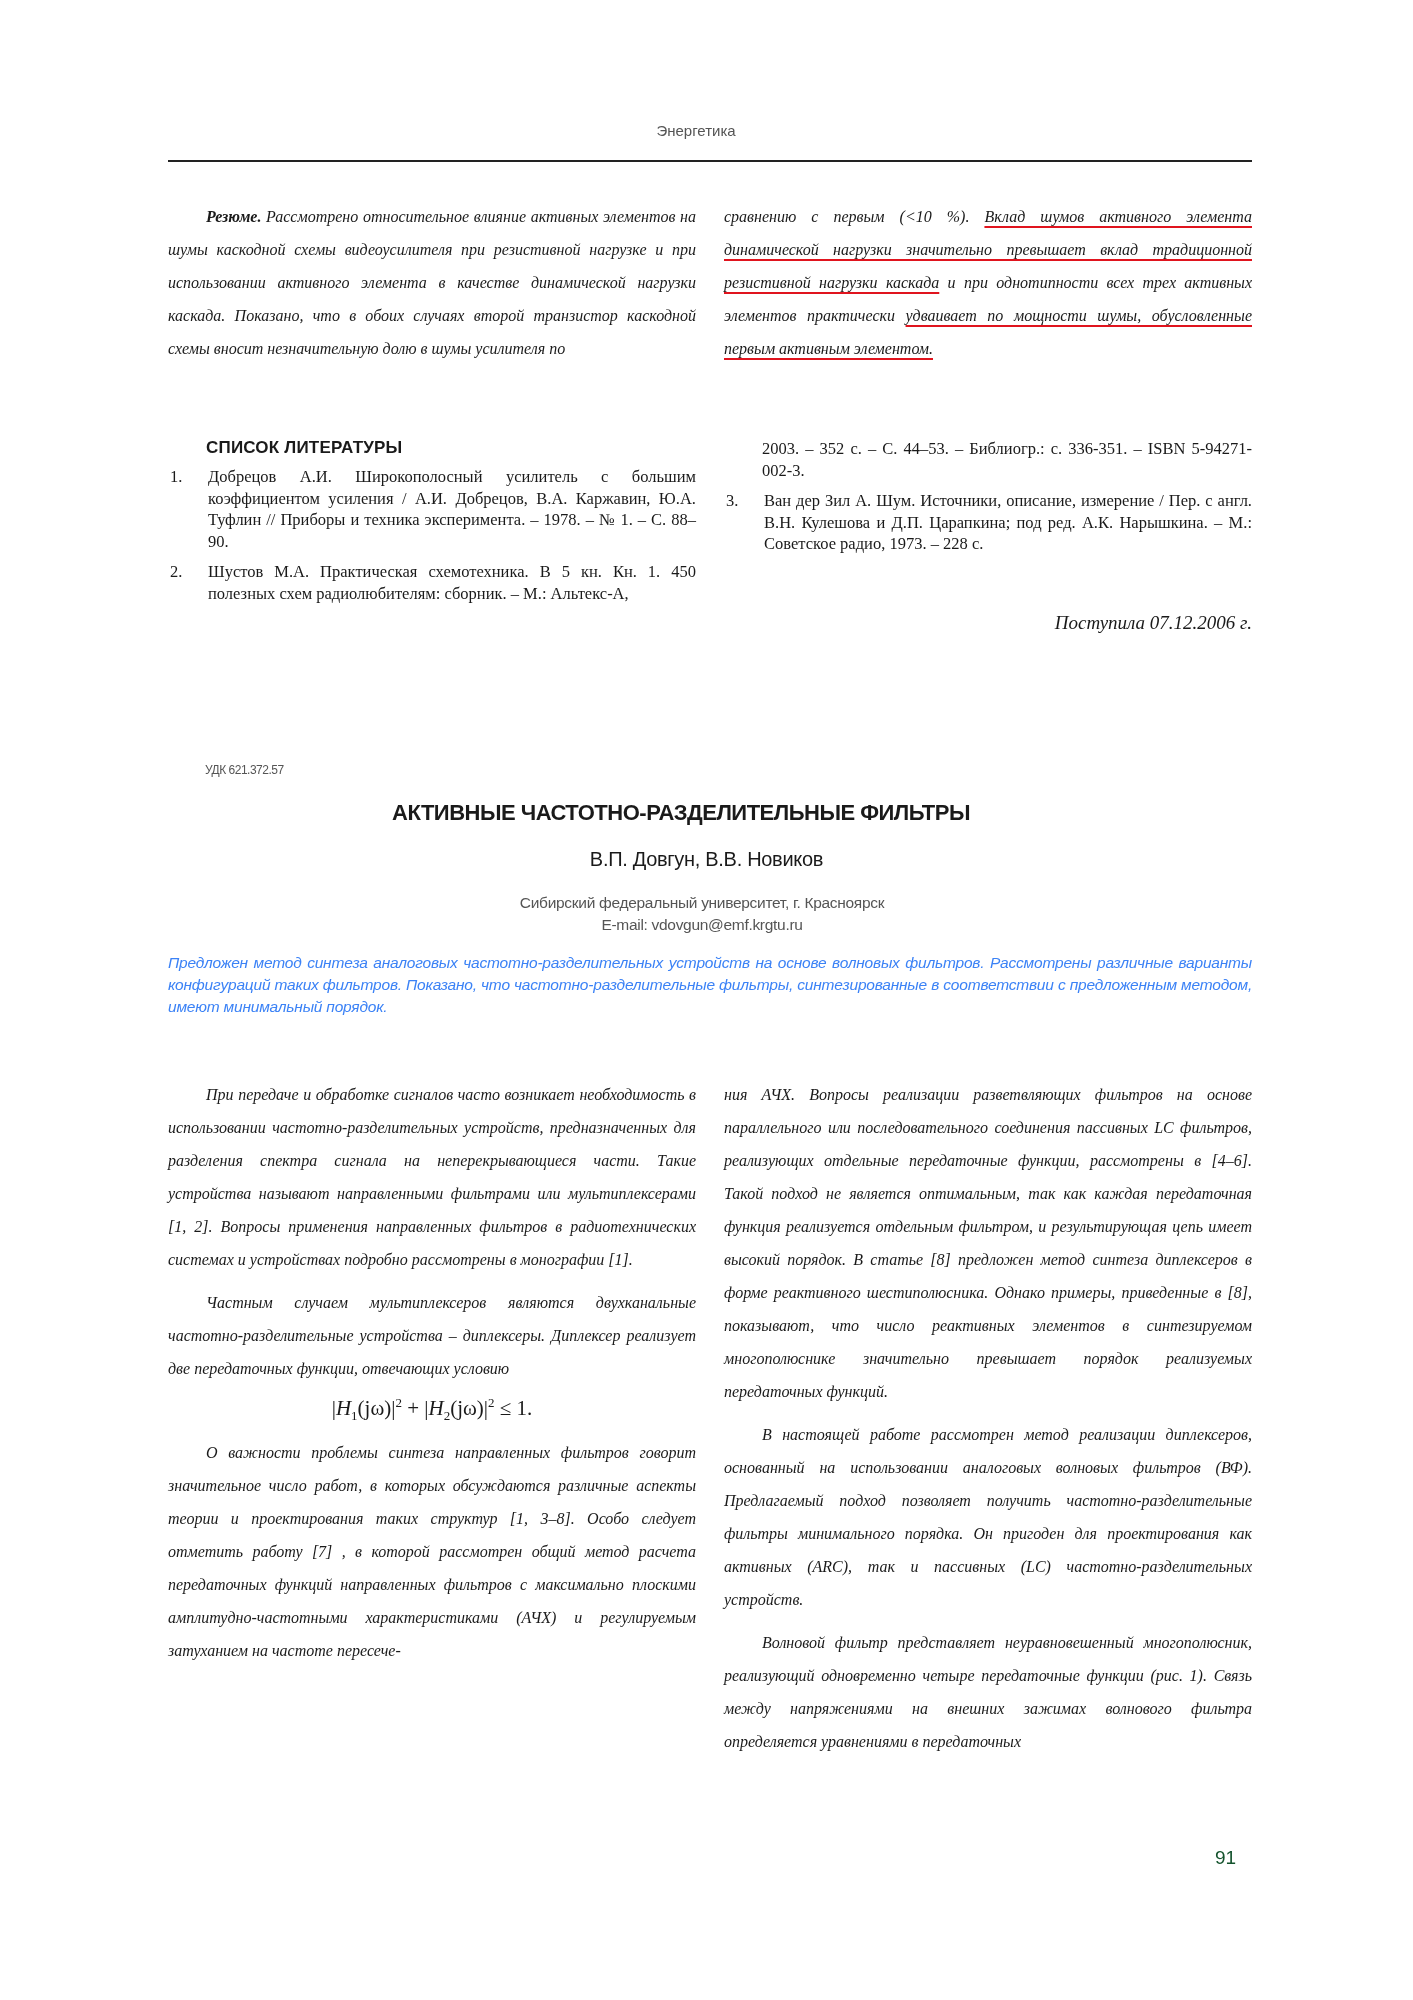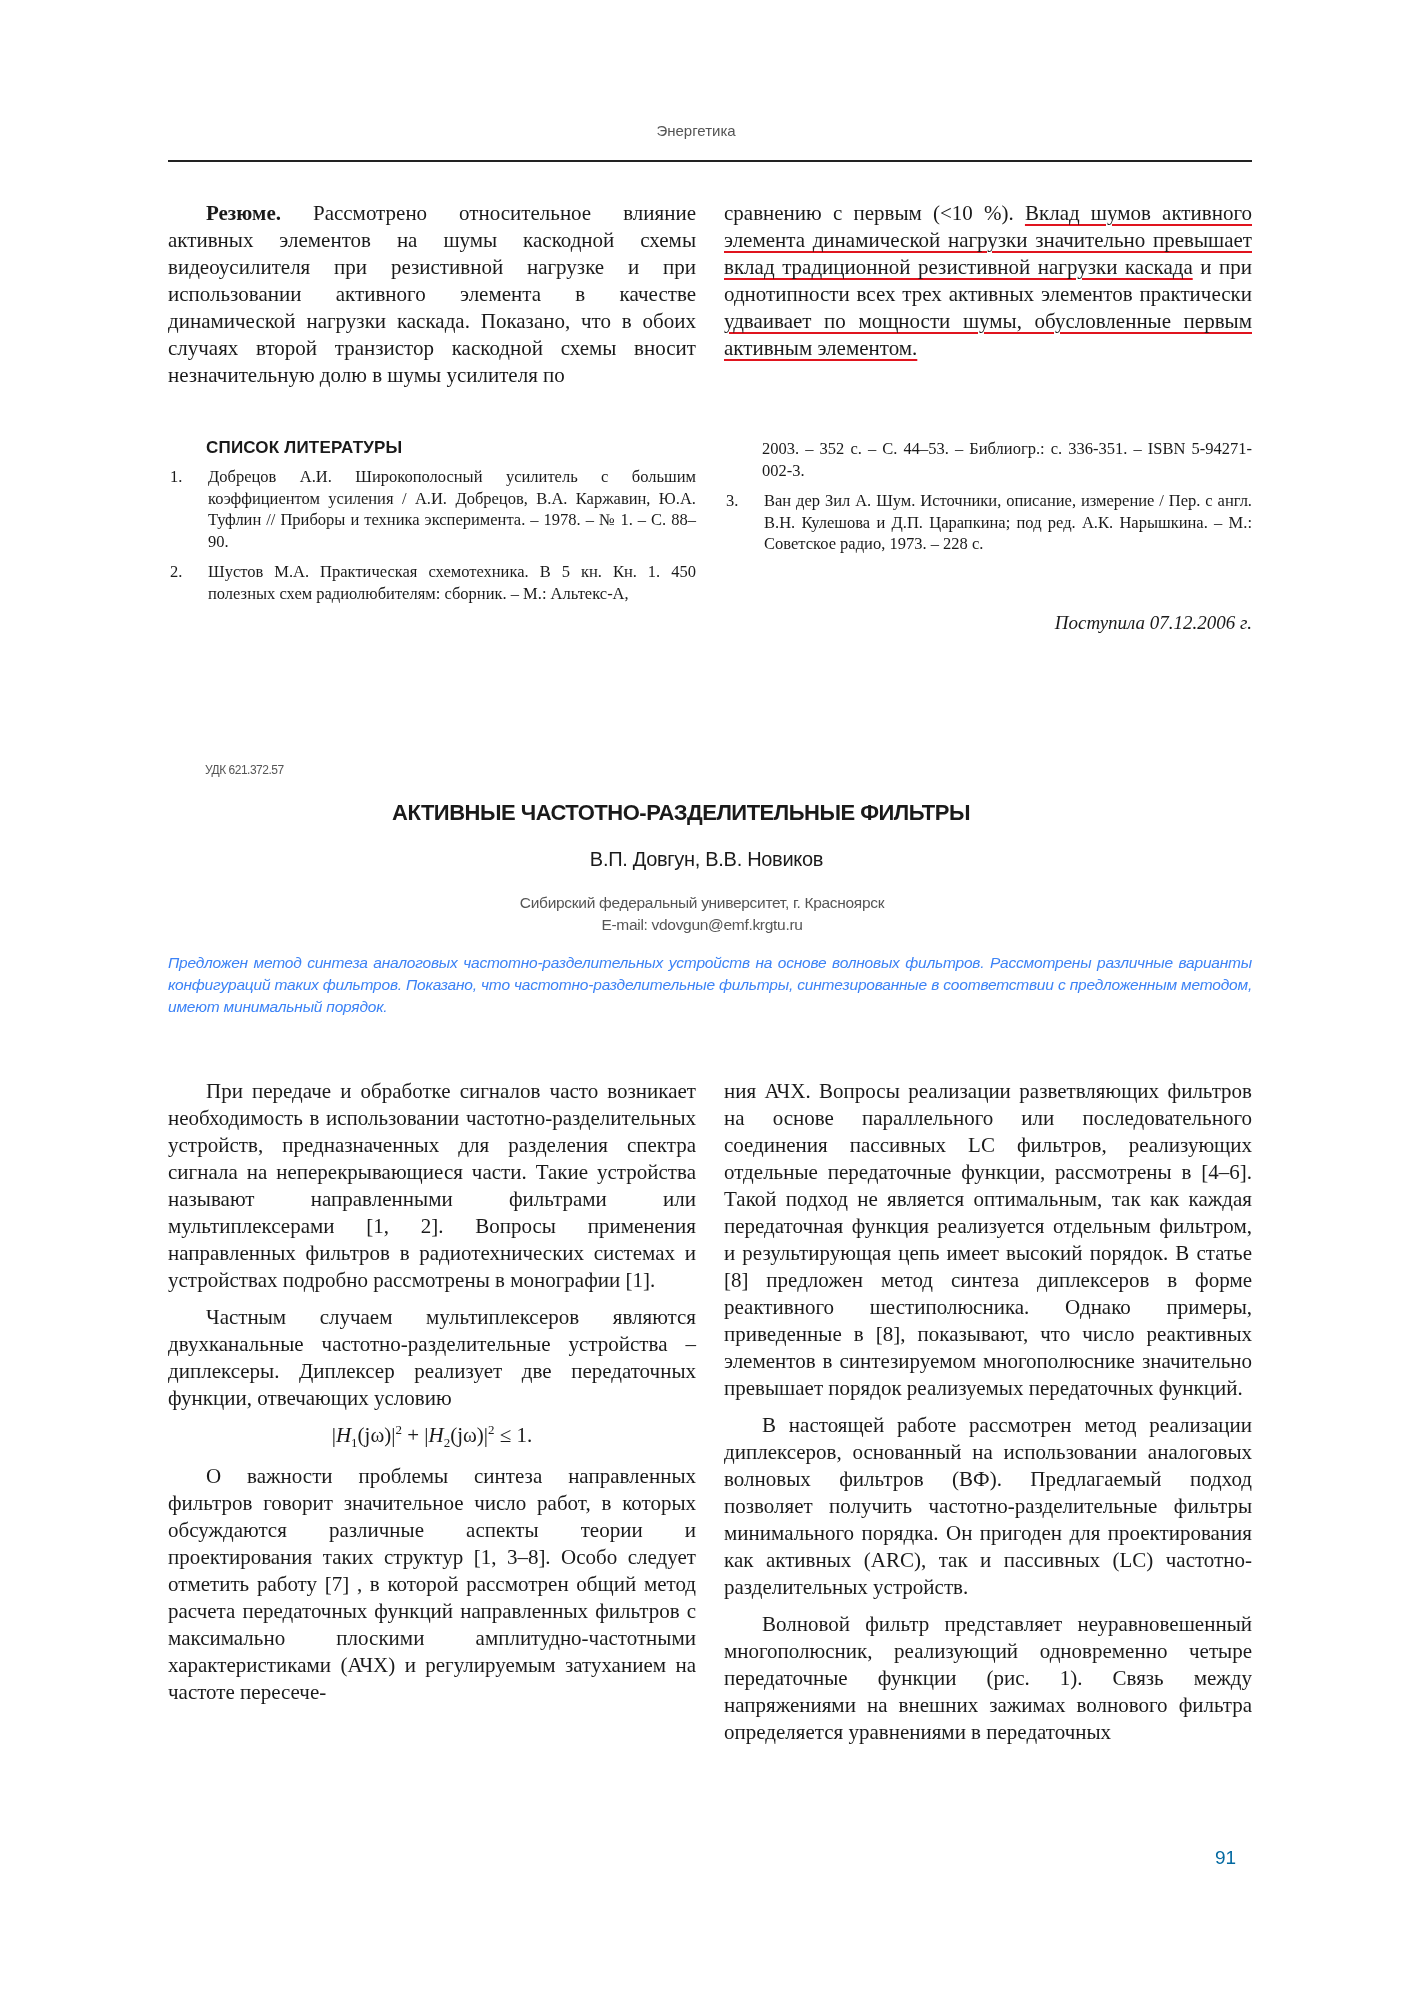--- a/index.html
+++ b/index.html
@@ -7,21 +7,21 @@
   .serif { font-family: "Liberation Serif", "DejaVu Serif", serif; }
   .sans { font-family: "Liberation Sans", "DejaVu Sans", sans-serif; }
 
   .running-head { position: absolute; top: 122px; left: 0; width: 1392px; text-align: center; font-size: 15px; color: #555; }
   .head-rule { position: absolute; top: 160px; left: 168px; width: 1084px; height: 0; border-top: 2px solid #222; }
 
   .col { position: absolute; width: 528px; }
   .colL { left: 168px; }
   .colR { left: 724px; }
 
-  p.body { margin: 0; font-size: 21px; line-height: 27px; text-align: justify; hyphens: manual; }
+  p.body { margin: 0; font-size: 16px; line-height: 33px; text-align: justify; hyphens: manual; font-style: italic; }
   p.indent { text-indent: 38px; }
   .gap { margin-top: 10px !important; }
 
   .ul { text-decoration: underline; text-decoration-color: #e0141e; text-decoration-thickness: 2px; text-underline-offset: 4px; }
 
   .refs-title { font-size: 17px; font-weight: bold; margin: 0 0 8px 38px; letter-spacing: 0.2px; }
   .ref { display: flex; font-size: 16.5px; line-height: 21.5px; margin: 0 0 9px 0; }
   .ref .num { width: 38px; flex: none; padding-left: 2px; }
   .ref .txt { flex: 1; text-align: justify; }
   .ref.cont .txt { padding-left: 38px; }
@@ -31,21 +31,21 @@
   .udk { position: absolute; top: 763px; left: 205px; font-size: 12px; color: #555; letter-spacing: -0.5px; }
   .title { position: absolute; top: 800px; left: 0; width: 1362px; text-align: center; font-size: 22px; font-weight: bold; letter-spacing: -0.5px; }
   .authors { position: absolute; top: 848px; left: 0; width: 1413px; text-align: center; font-size: 20px; letter-spacing: -0.3px; }
   .affil { position: absolute; top: 892px; left: 0; width: 1404px; text-align: center; font-size: 15.5px; color: #555; line-height: 22px; letter-spacing: -0.3px; }
   .abstract { position: absolute; top: 952px; left: 168px; width: 1084px; font-size: 15.5px; line-height: 22px; font-style: italic; color: #3b82f6; text-align: justify; letter-spacing: -0.2px; }
 
   .formula { text-align: center; font-size: 21px; margin: 10px 0 12px 0; font-family: "Liberation Serif", serif; }
   .formula i { font-style: italic; }
   .formula sub, .formula sup { font-size: 13px; }
 
-  .page-num { position: absolute; top: 1847px; left: 1215px; font-size: 19px; color: #0369a1; }
+  .page-num { position: absolute; top: 1847px; left: 1215px; font-size: 19px; color: #14532d; }
 </style>
 </head>
 <body>
 
 <div class="running-head sans">Энергетика</div>
 <div class="head-rule"></div>
 
 <div class="col colL serif" style="top:200px;">
   <p class="body indent"><b>Резюме.</b> <span>Рассмотрено относительное влияние активных элементов на шумы каскодной схемы видеоусилителя при резистивной нагрузке и при использовании активного элемента в качестве динамической нагрузки каскада. Показано, что в обоих случаях второй транзистор каскодной схемы вносит незначительную долю в шумы усилителя по</span></p>
 </div>

